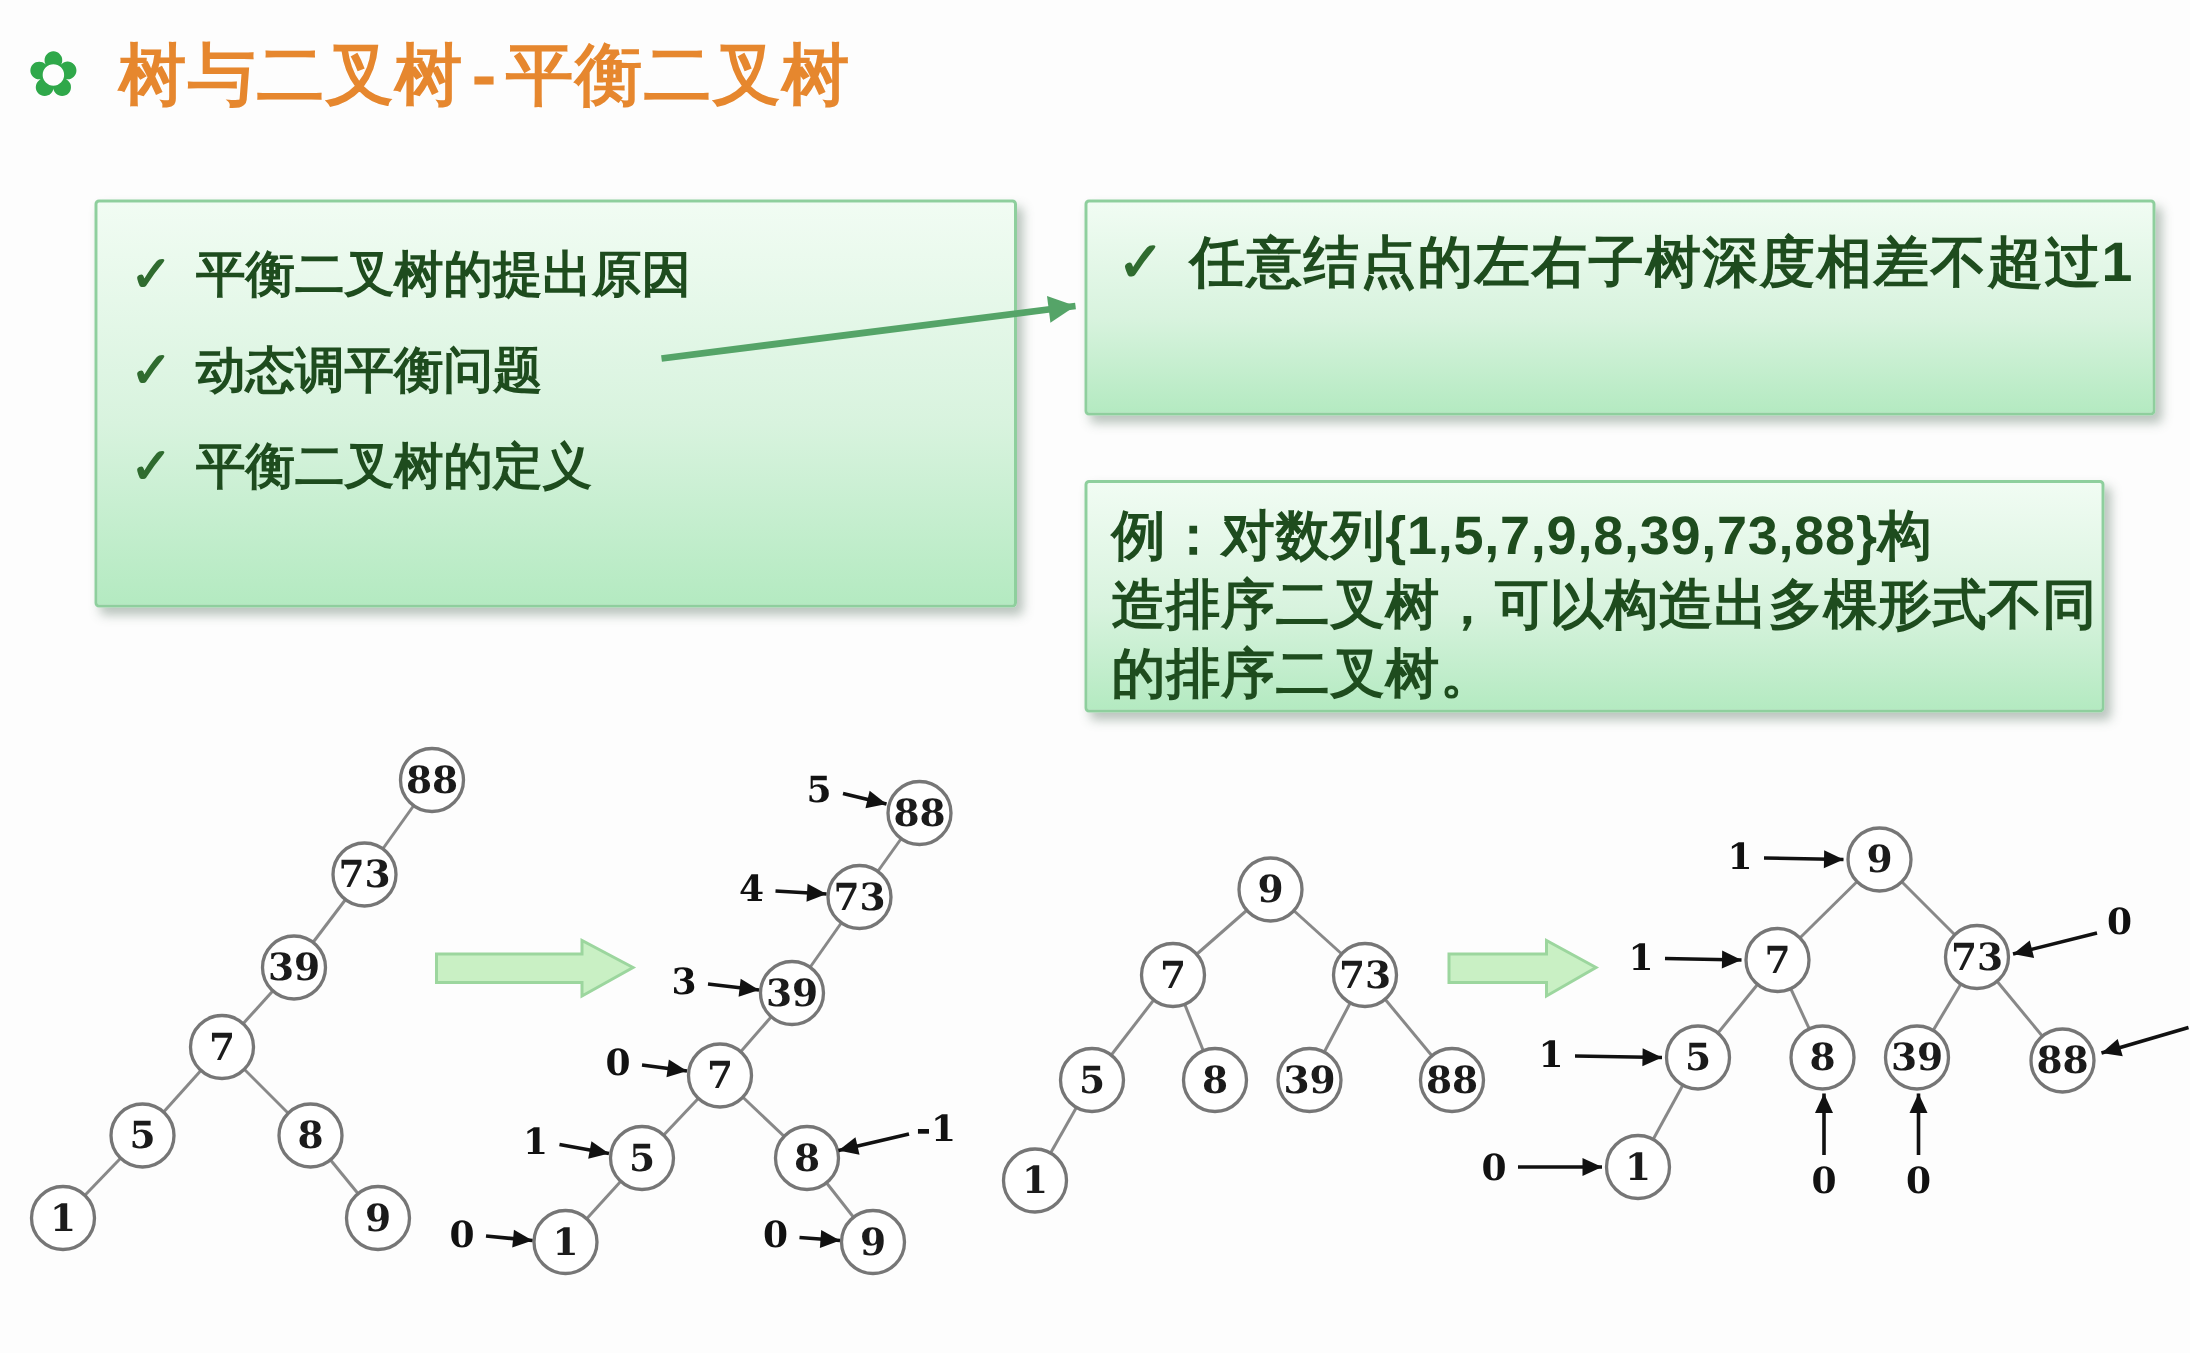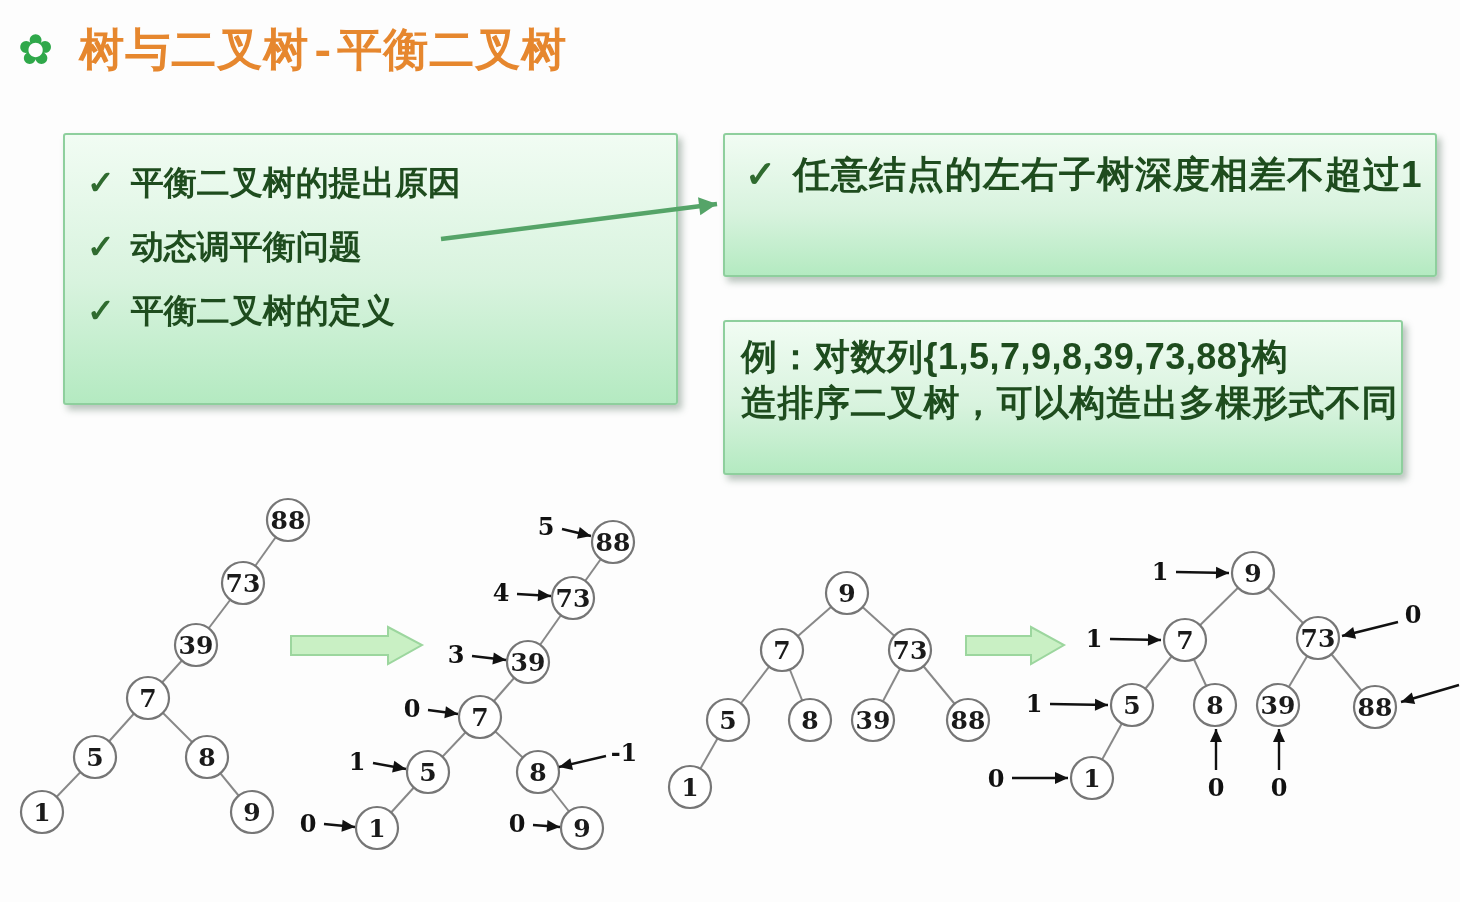--- a/index.html
+++ b/index.html
@@ -55,20 +55,21 @@
   <div class="box rules-box">
     <ul class="checklist" id="rules-list">
         <li><span class="check">✓</span><span>任意结点的左右子树深度相差不超过1</span></li>
       </ul>
   </div>
 
   <div class="box example-box">
     <div id="example-lines">
         <div class="line">例：对数列{1,5,7,9,8,39,73,88}构</div>
         <div class="line">造排序二叉树，可以构造出多棵形式不同</div>
+        <div class="line">的排序二叉树。</div>
       </div>
   </div>
 
   <svg id="diagram-svg" viewBox="0 0 1460 902" aria-hidden="true">
       <g>
         <line x1="441" y1="239" x2="717" y2="204" stroke="#55a468" stroke-width="4.5"></line>
         <polygon points="717,204 700.2752449168512,215.1929695527456 698.0107713079143,197.33597766512835" fill="#55a468"></polygon>
       </g>
       <polygon points="291,636 388,636 388,627 422,645 388,664 388,655 291,655" fill="#c9f0c4" stroke="#9cd69e" stroke-width="2"></polygon>
       <polygon points="966,636 1031,636 1031,627 1064,645 1031,664 1031,655 966,655" fill="#c9f0c4" stroke="#9cd69e" stroke-width="2"></polygon>

